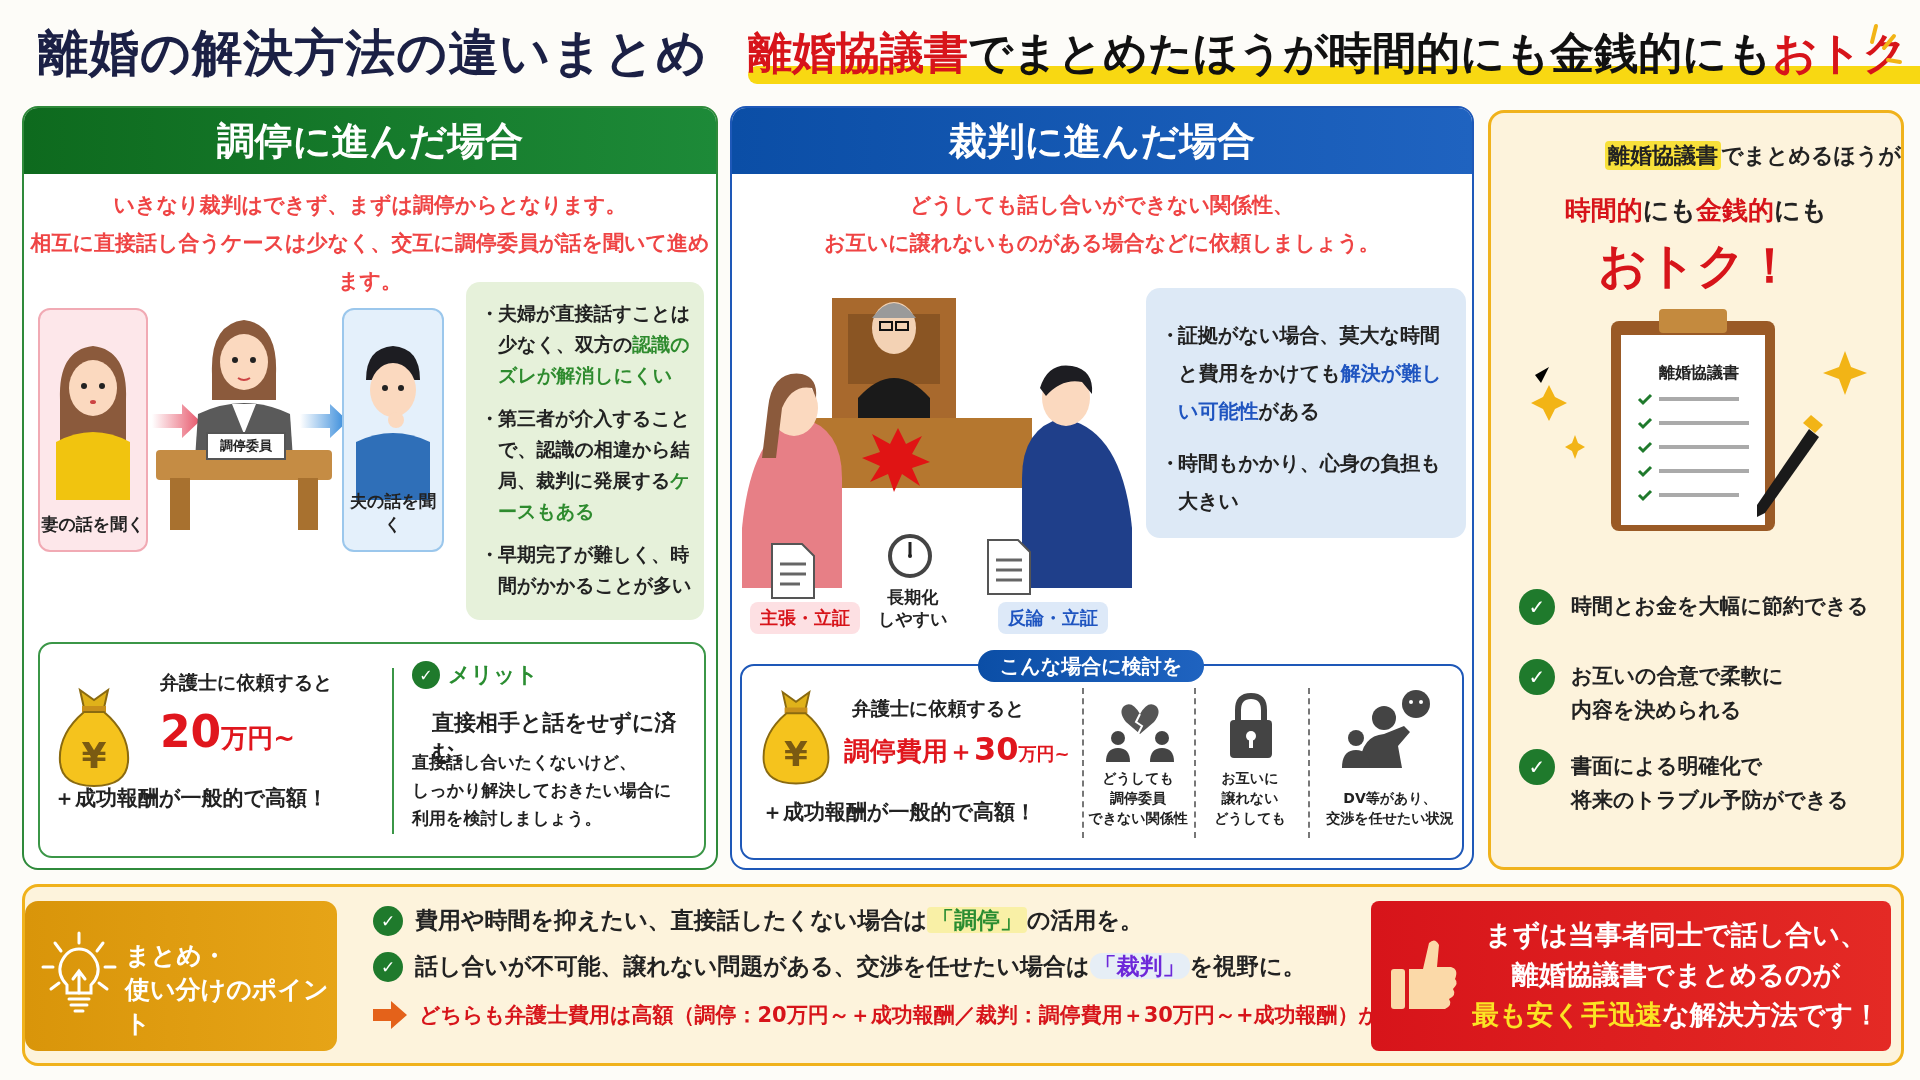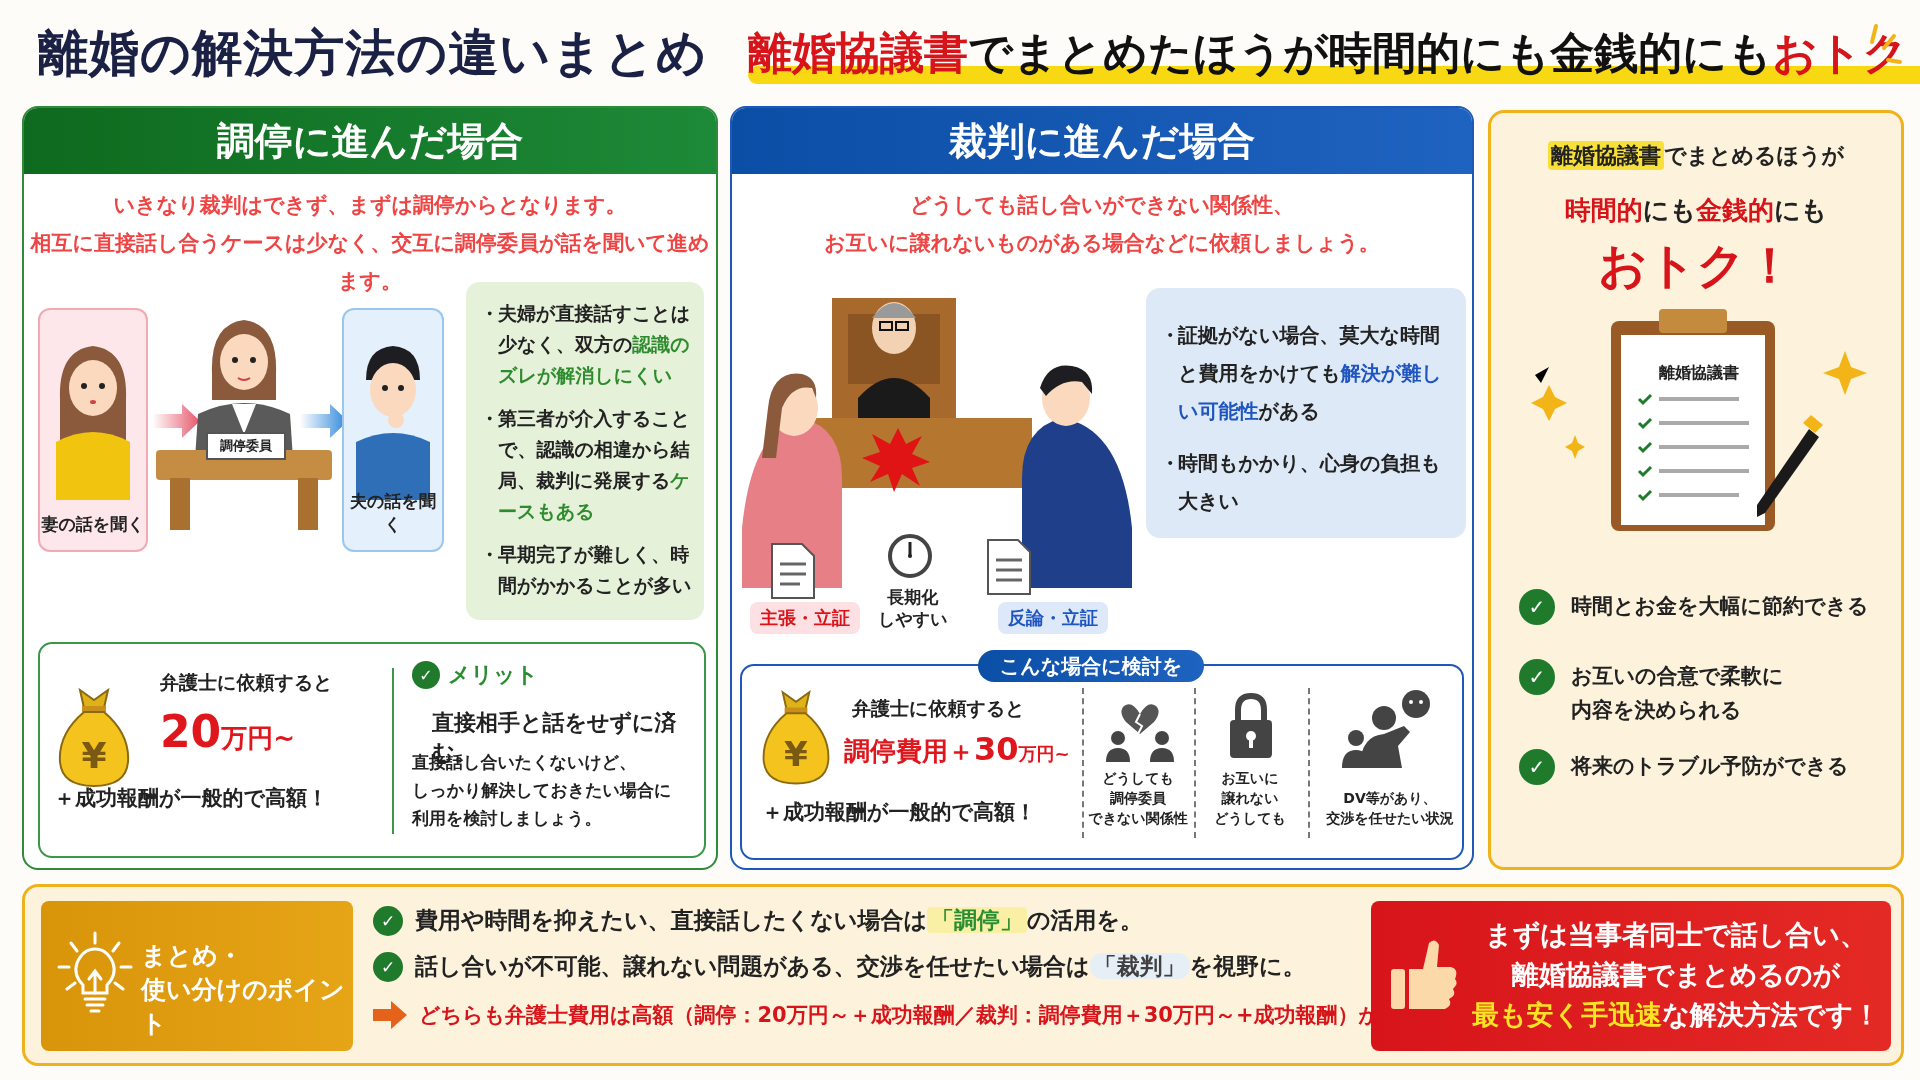--- a/index.html
+++ b/index.html
@@ -56,34 +56,34 @@
 
 .consider-tag{position:absolute;left:236px;top:-16px;width:226px;height:32px;background:linear-gradient(90deg,#0b4ea6,#1f63c0);color:#fff;font-weight:bold;font-size:20px;display:flex;align-items:center;justify-content:center;border-radius:16px;}
 .dash{position:absolute;width:0;border-left:2px dashed #777;top:22px;height:150px;}
 .case{position:absolute;text-align:center;font-size:14px;font-weight:bold;line-height:20px;}
 
 .tag{position:absolute;padding:4px 10px;border-radius:8px;font-size:18px;font-weight:bold;}
 .tag-red{background:#fde0e3;color:#d7141a;}
 .tag-blue{background:#dde9f8;color:#1f55c0;}
 .clock-lbl{position:absolute;font-size:17px;font-weight:bold;text-align:center;line-height:22px;}
 
-.y-lead{text-align:center;font-size:22px;font-weight:bold;margin-top:28px;}
+.y-lead{text-align:right;font-size:22px;font-weight:bold;margin-top:28px;}
 .y-lead .hlbg{background:#f8e03a;padding:2px 3px;border-radius:4px;}
 .y-red{text-align:center;font-size:26px;font-weight:bold;margin-top:22px;}
 .y-big{text-align:center;font-size:48px;font-weight:bold;color:#d7141a;margin-top:6px;}
 .y-check{position:absolute;left:28px;display:flex;gap:16px;font-size:21px;font-weight:bold;line-height:34px;}
 .y-check .check{width:36px;height:36px;font-size:20px;margin-top:0;}
 
 .bottom{position:absolute;left:22px;top:884px;width:1882px;height:182px;border:3px solid #f0b21c;border-radius:16px;background:#fdf3dc;}
-.bulb-box{position:absolute;left:16px;top:14px;width:312px;height:150px;background:linear-gradient(90deg,#d9950a,#e6a417);border-radius:8px;color:#fff;}
+.bulb-box{position:absolute;left:0;top:14px;width:312px;height:150px;background:linear-gradient(90deg,#d9950a,#e6a417);border-radius:13px;color:#fff;}
 .bulb-text{position:absolute;left:100px;top:38px;font-size:25px;font-weight:bold;line-height:34px;}
 .b-line{position:absolute;left:348px;display:flex;align-items:center;gap:12px;font-size:23px;font-weight:bold;}
 .b-line .check{width:30px;height:30px;font-size:17px;}
 .hl-green{background:#f9f0a6;color:#2a8d31;padding:0 4px;border-radius:4px;}
-.hl-blue{background:#e6eef6;color:#404040;padding:0 4px;border-radius:12px;}
+.hl-blue{background:#e6eef6;color:#6d28d9;padding:0 4px;border-radius:12px;}
 .b-red{color:#d7141a;font-size:21px;}
 .cta{position:absolute;left:1346px;top:14px;width:520px;height:150px;background:linear-gradient(90deg,#d7141a,#e42a25);border-radius:8px;color:#fff;}
 .cta-text{position:absolute;left:100px;top:14px;width:410px;text-align:center;font-size:27px;font-weight:bold;line-height:40px;}
 .cta-text .yel{color:#fbe424;}
 </style>
 </head>
 <body>
 
 <div class="header">
   <div class="title-main">離婚の解決方法の違いまとめ</div>
@@ -360,20 +360,21 @@
   <div class="y-check" style="top:546px">
       <span class="check">✓</span>
       <div>
         <div>お互いの合意で柔軟に</div>
         <div>内容を決められる</div>
       </div>
     </div>
   <div class="y-check" style="top:636px">
       <span class="check">✓</span>
       <div>
+        <div>書面による明確化で</div>
         <div>将来のトラブル予防ができる</div>
       </div>
     </div>
 </div>
 
 <div class="bottom">
   <div class="bulb-box">
     <svg style="position:absolute;left:16px;top:30px" width="76" height="90" viewBox="0 0 76 90">
       <g stroke="#fff" stroke-width="3" stroke-linecap="round" fill="none">
         <line x1="38" y1="2" x2="38" y2="12"></line>

